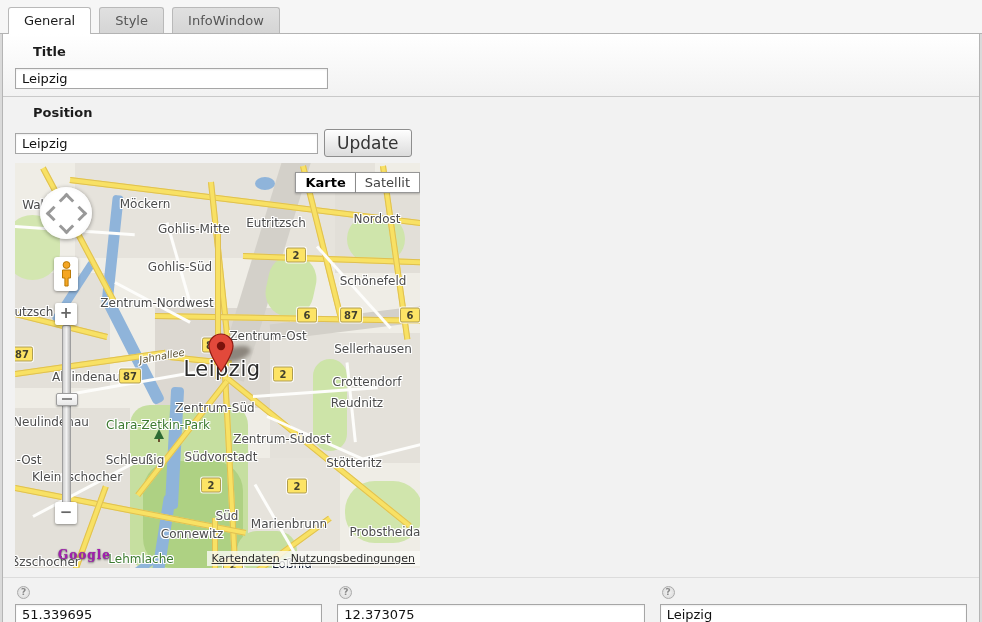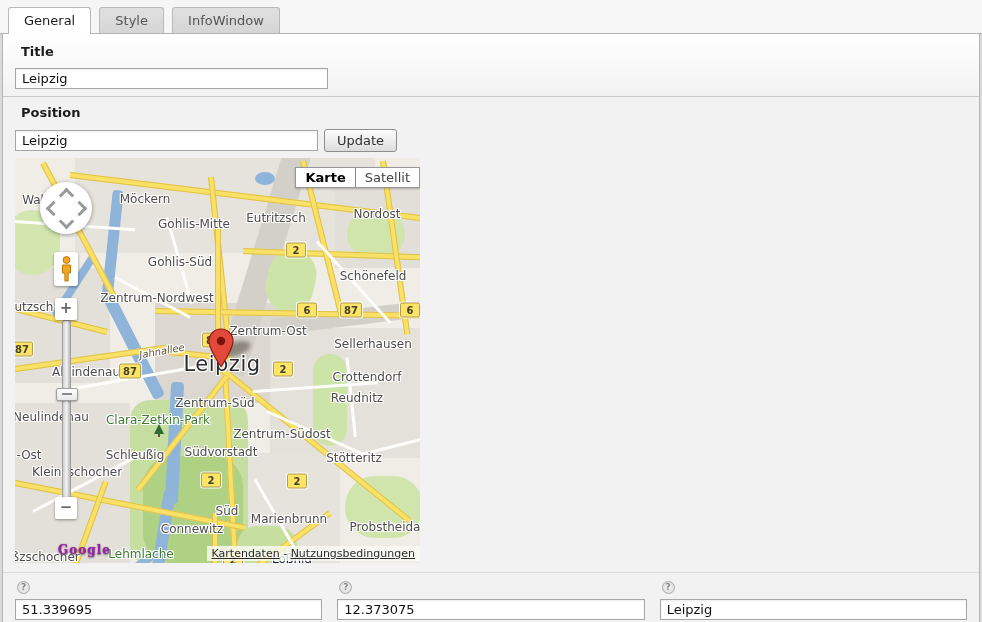--- a/index.html
+++ b/index.html
@@ -6,26 +6,26 @@
     font-family:"DejaVu Sans","Liberation Sans",sans-serif;background:#dadada;}
   
   .tabbar{background:#f6f6f6;padding:7px 13px 0 8px;border-bottom:1px solid #b3b3b3;height:26px;}
   .tab{display:inline-block;box-sizing:border-box;height:26px;padding:5px 15px 0;margin-right:3px;
     font-size:13px;color:#555;background:linear-gradient(#e0e0e0,#d5d5d5);
     border:1px solid #b9b9b9;border-bottom:none;border-radius:3px 3px 0 0;cursor:pointer;vertical-align:bottom;}
   .tab.active{background:#fff;color:#1c1c1c;height:27px;margin-bottom:-1px;position:relative;z-index:2;}
   
   .panel{margin:0 2px;border:1px solid #b5b5b5;border-top:none;background:#f2f2f2;}
   .sec-title{background:linear-gradient(#ffffff,#f2f2f2);border-bottom:1px solid #c9c9c9;padding:8px 12px 7px;}
-  .sec-label{font-size:13px;font-weight:bold;color:#1c1c1c;margin:2px 0 9px 6px;}
+  .sec-label{font-size:13px;font-weight:bold;color:#1c1c1c;margin:2px 0 9px 18px;}
   input.txt{box-sizing:border-box;height:21px;border:1px solid #a6a6a6;background:#fff;color:#111;
     font-family:inherit;font-size:13px;padding:1px 6px;box-shadow:inset 0 1px 2px rgba(0,0,0,.07);}
   .sec-pos{background:#f2f2f2;padding:6px 12px 9px;}
   .pos-row{display:flex;align-items:center;gap:6px;margin-bottom:6px;}
-  .btn{font-family:inherit;font-size:13px;color:#333;padding:3px 12px;border:1px solid #8e8e8e;border-radius:3px;
+  .btn{font-family:inherit;font-size:17px;color:#333;padding:3px 12px;border:1px solid #8e8e8e;border-radius:3px;
     background:linear-gradient(#fefefe,#dcdcdc);box-shadow:inset 0 1px 0 rgba(255,255,255,.7);cursor:pointer;}
   
   .map{position:relative;width:405px;height:405px;overflow:hidden;background:#efede6;cursor:default;}
   .m-patch,.m-park,.m-water{position:absolute;}
   .m-road{position:absolute;height:4px;background:#f8e164;border-top:1px solid #dfc052;border-bottom:1px solid #dfc052;transform-origin:0 50%;}
   .m-wroad{position:absolute;height:3px;background:#fdfdfb;transform-origin:0 50%;}
   .m-label{position:absolute;z-index:20;font-size:12px;color:#4c4c4c;white-space:nowrap;transform:translate(-50%,-50%);
     text-shadow:1px 0 #fff,-1px 0 #fff,0 1px #fff,0 -1px #fff,1px 1px #fff,-1px -1px #fff,1px -1px #fff,-1px 1px #fff;}
   .m-label.park{color:#3c7a2f;}
   .m-label.faded{color:#0f172a;z-index:19;}

